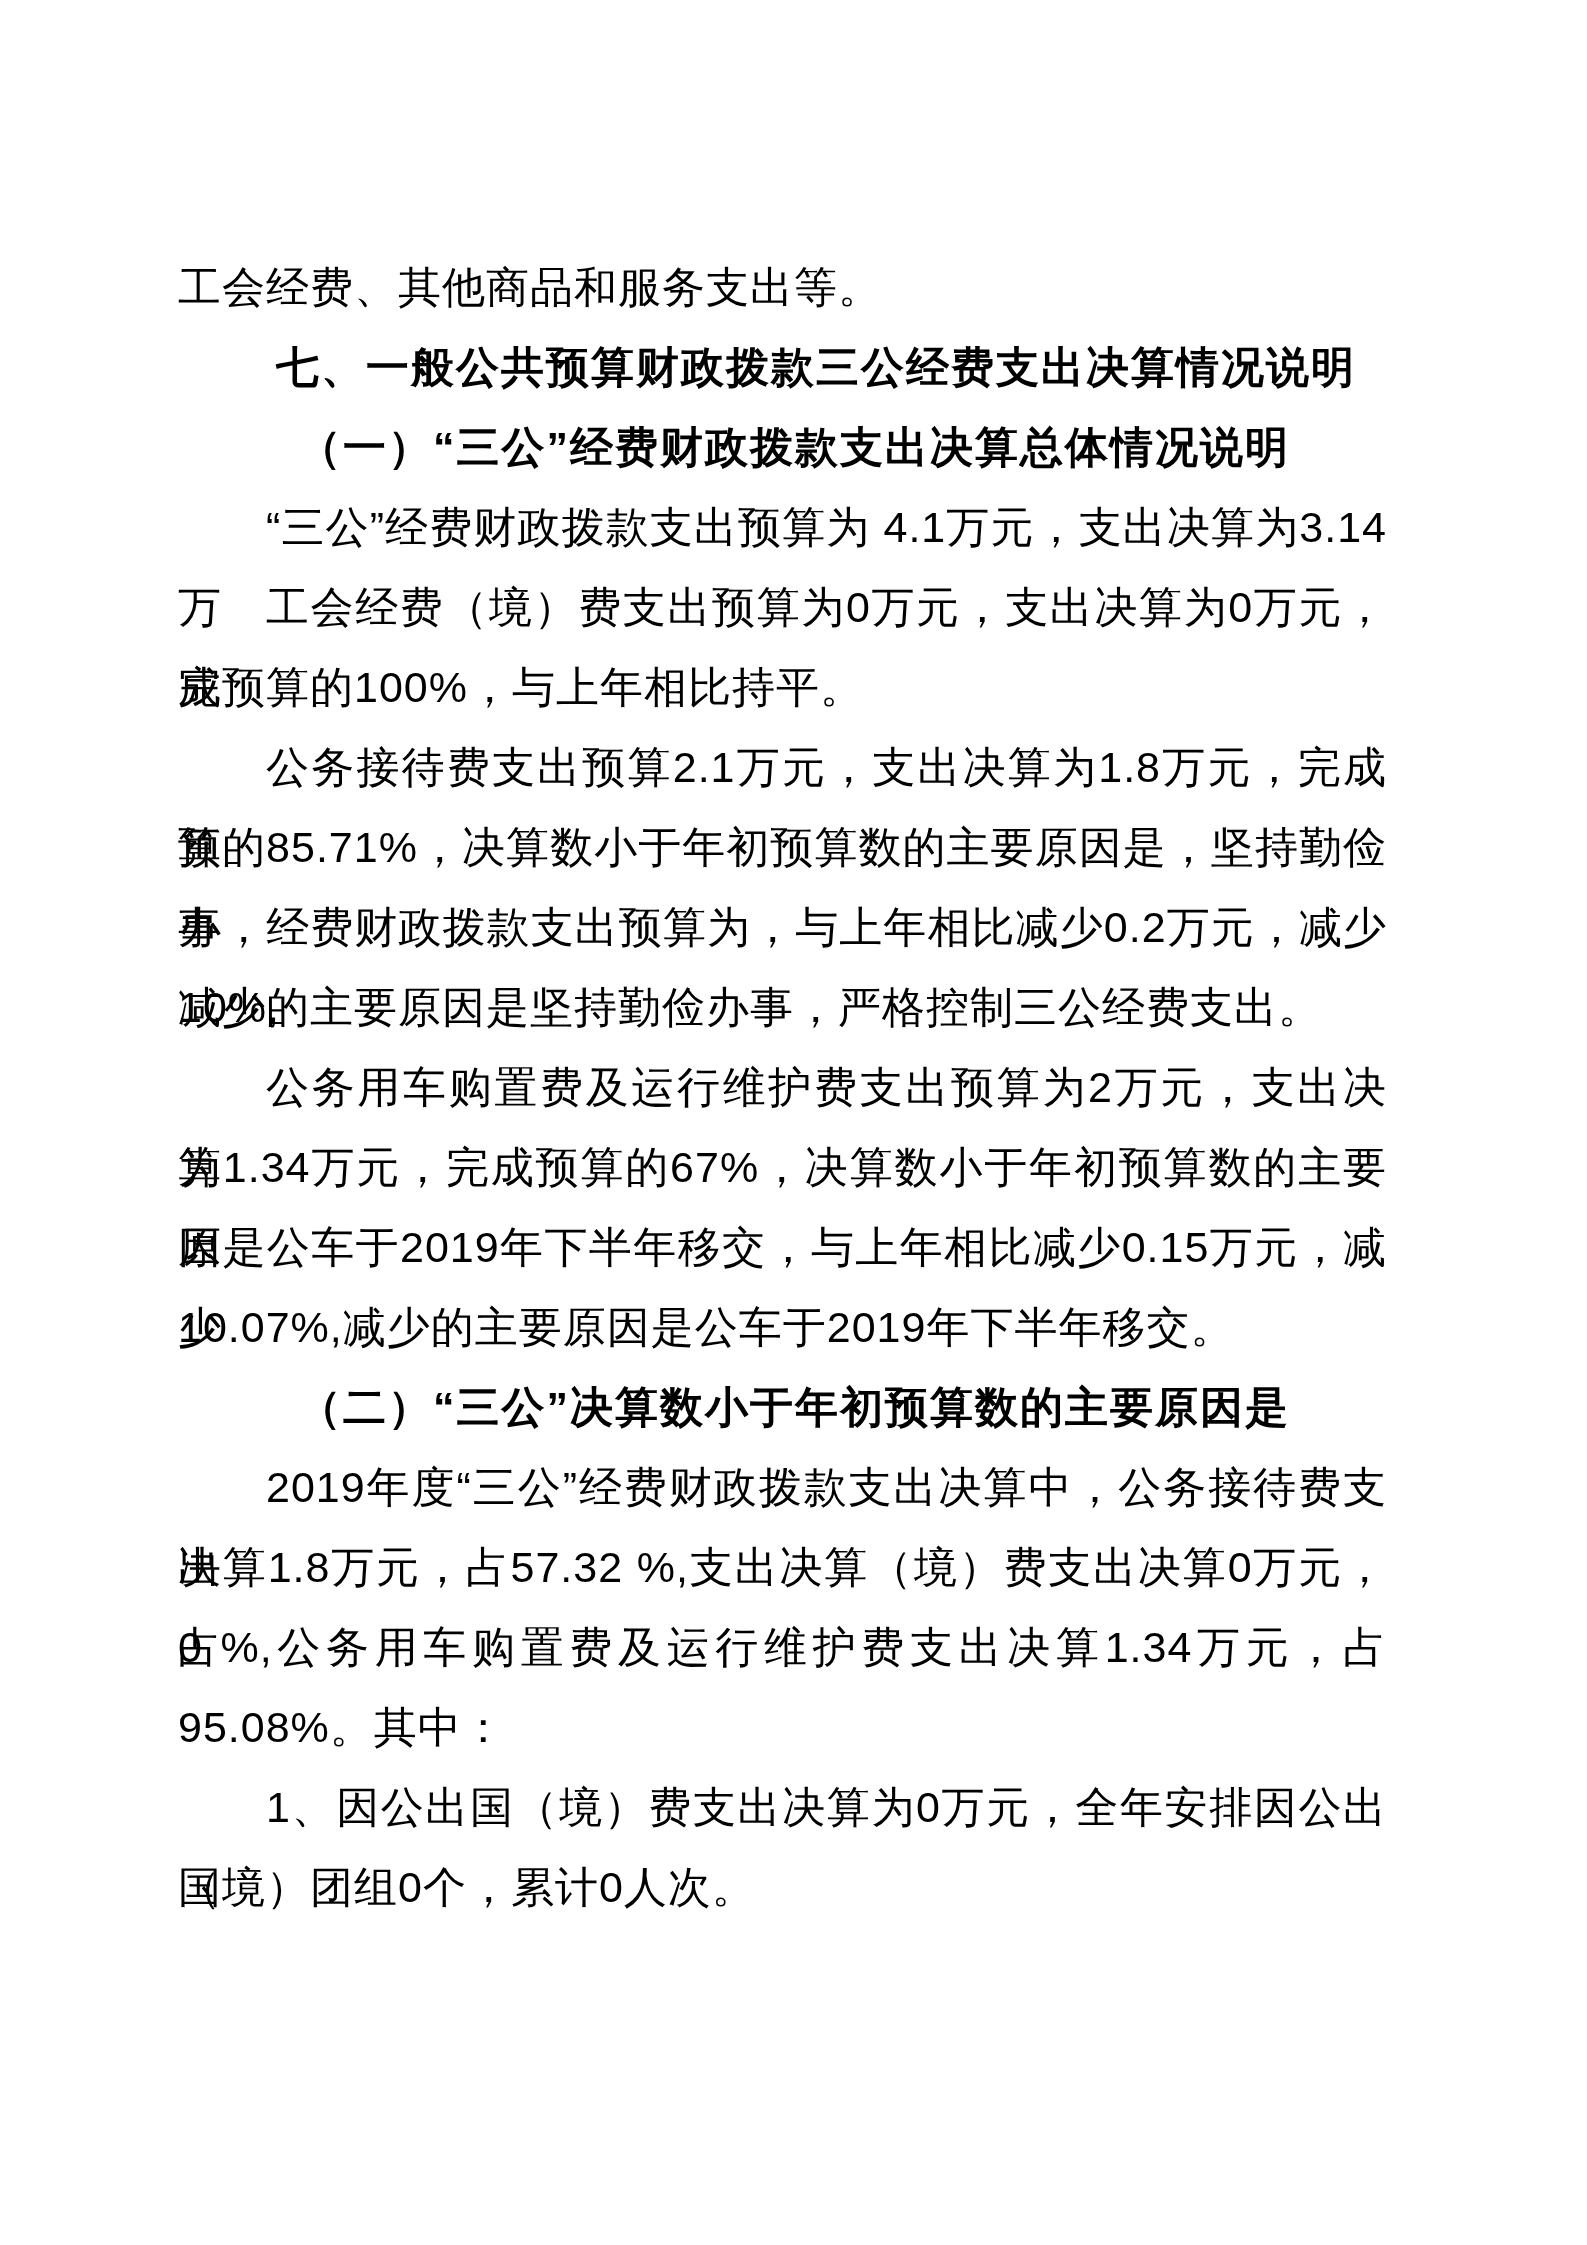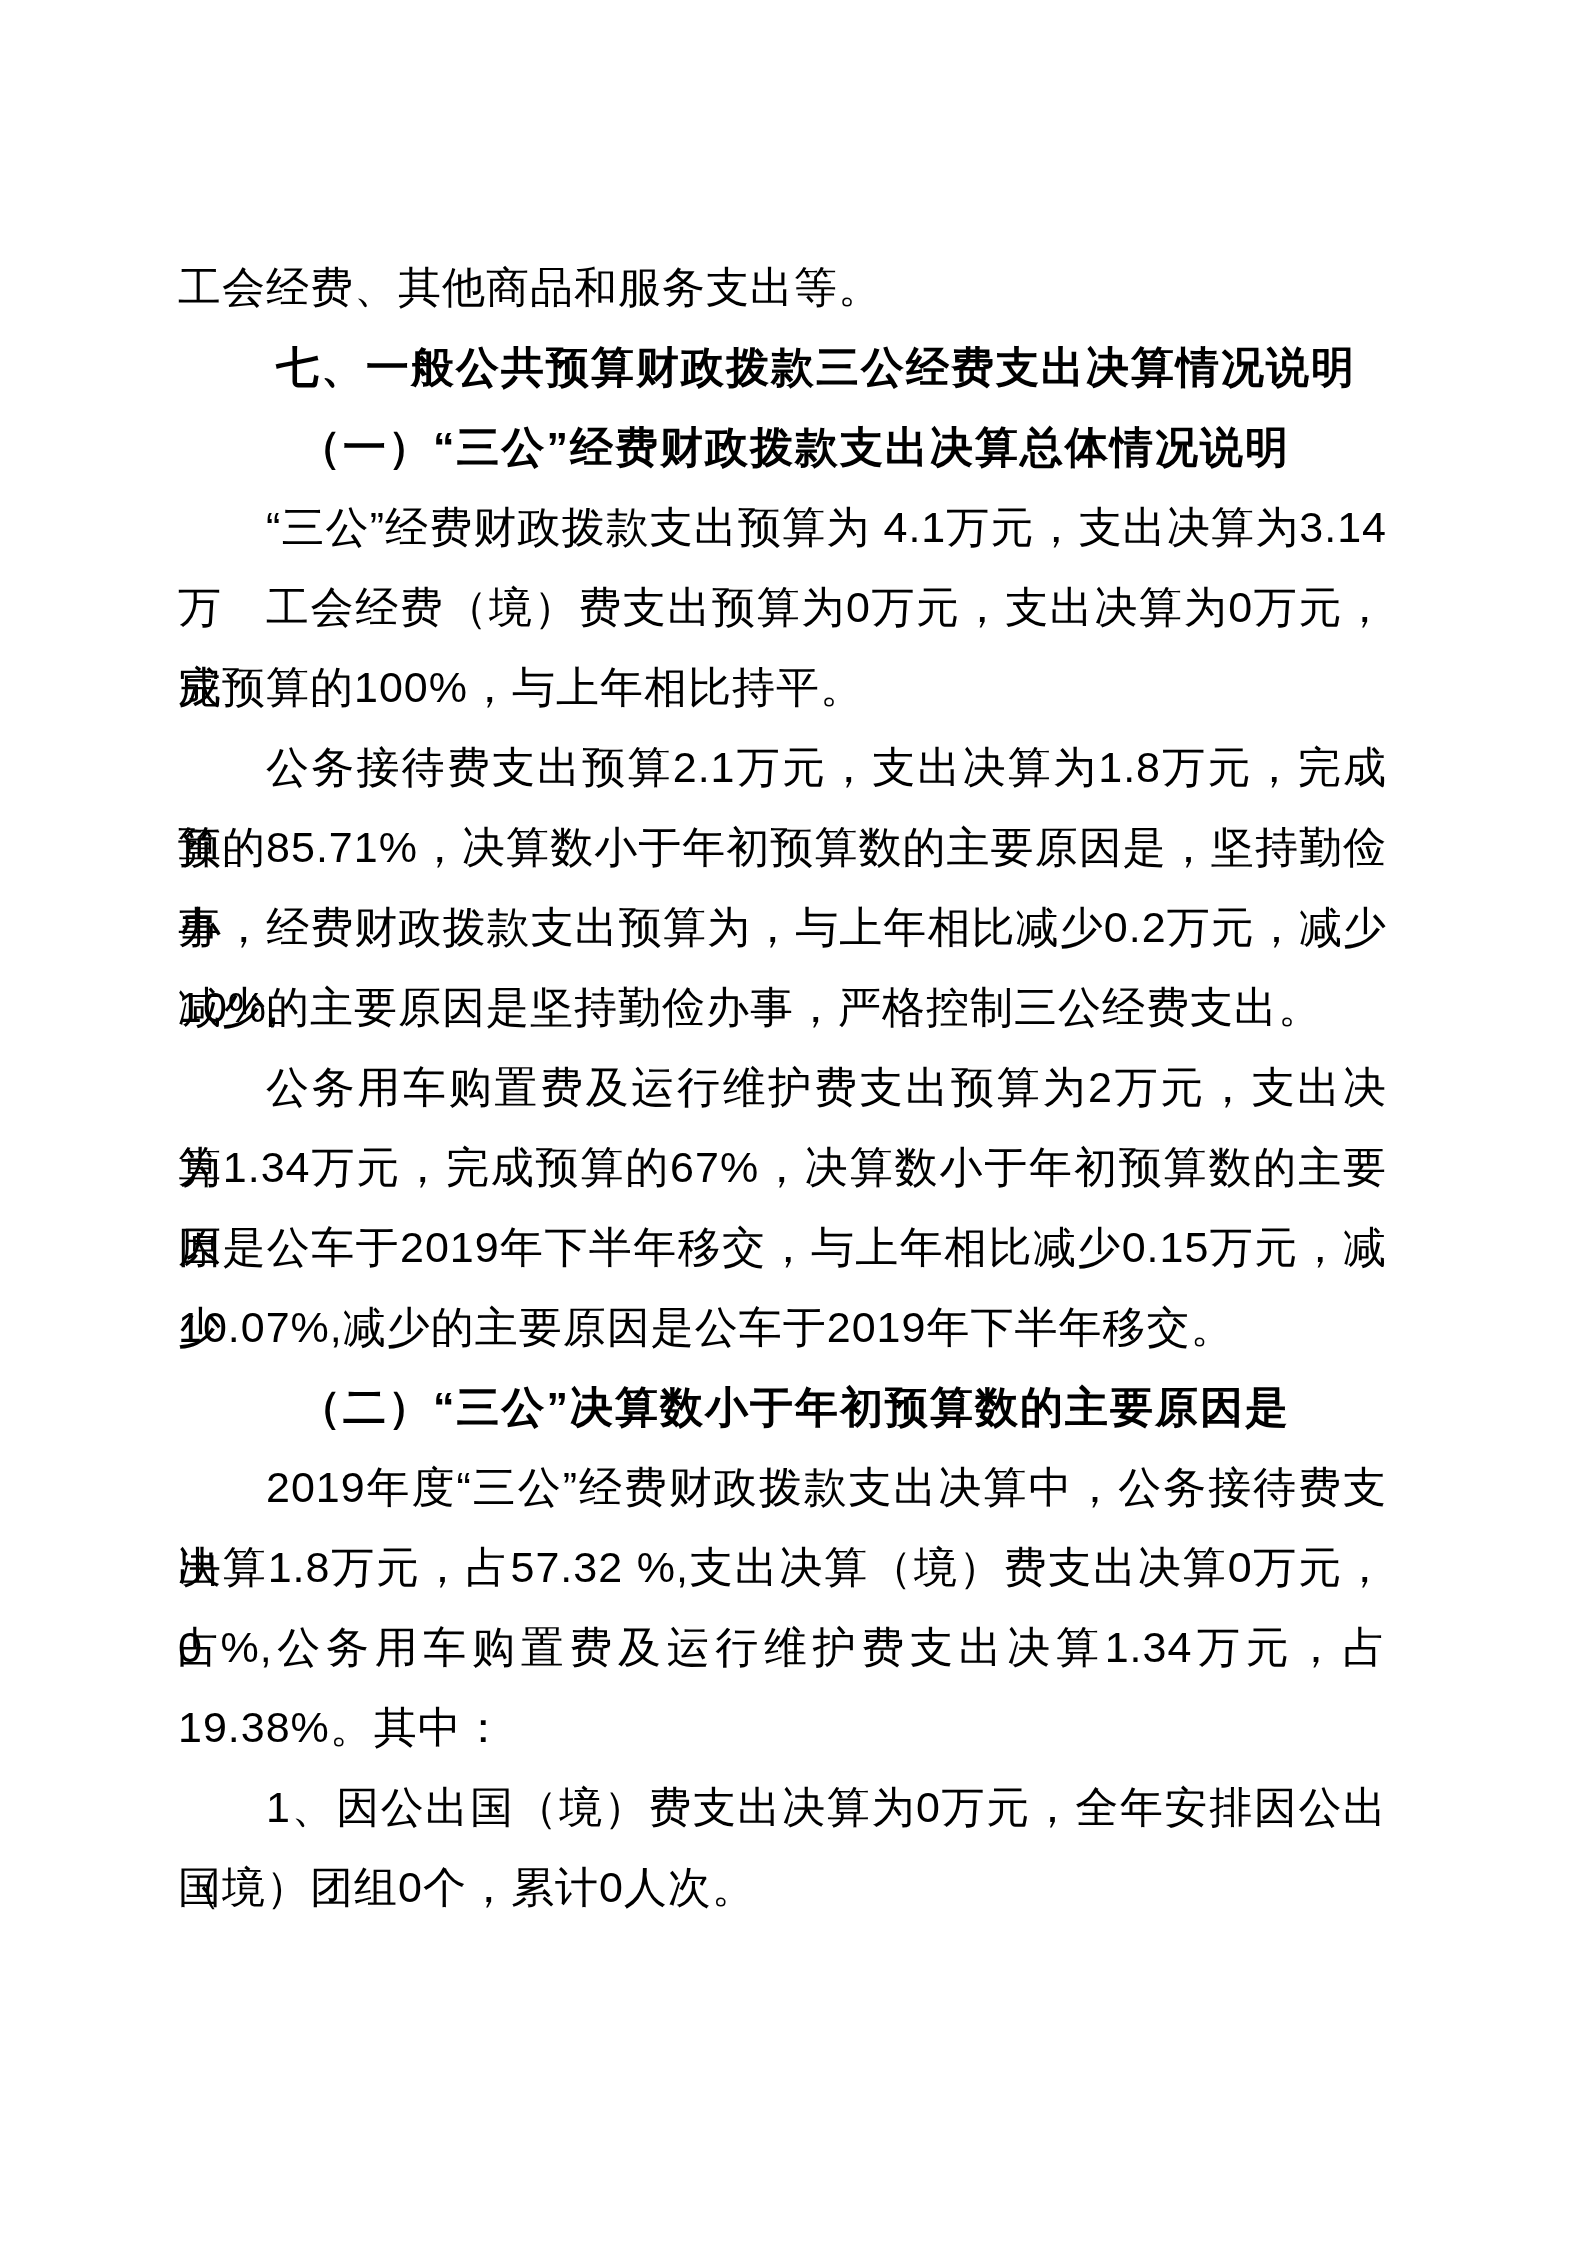--- a/index.html
+++ b/index.html
@@ -59,17 +59,17 @@
       <div class="line body-cont full">事，经费财政拨款支出预算为，与上年相比减少0.2万元，减少10%,</div>
       <div class="line body-cont">减少的主要原因是坚持勤俭办事，严格控制三公经费支出。</div>
       <div class="line body-first full">公务用车购置费及运行维护费支出预算为2万元，支出决算</div>
       <div class="line body-cont full">为1.34万元，完成预算的67%，决算数小于年初预算数的主要原</div>
       <div class="line body-cont full">因是公车于2019年下半年移交，与上年相比减少0.15万元，减少</div>
       <div class="line body-cont">10.07%,减少的主要原因是公车于2019年下半年移交。</div>
       <div class="line heading2">（二）“三公”决算数小于年初预算数的主要原因是</div>
       <div class="line body-first full">2019年度“三公”经费财政拨款支出决算中，公务接待费支出</div>
       <div class="line body-cont full">决算1.8万元，占57.32 %,支出决算（境）费支出决算0万元，占</div>
       <div class="line body-cont full">0 %,公务用车购置费及运行维护费支出决算1.34万元，占</div>
-      <div class="line body-cont">19.38%。其中：</div>
+      <div class="line body-cont">95.08%。其中：</div>
       <div class="line body-first full">1、因公出国（境）费支出决算为0万元，全年安排因公出国</div>
       <div class="line body-cont">（境）团组0个，累计0人次。</div>
     </div>
 </div>
 
 </body></html>

